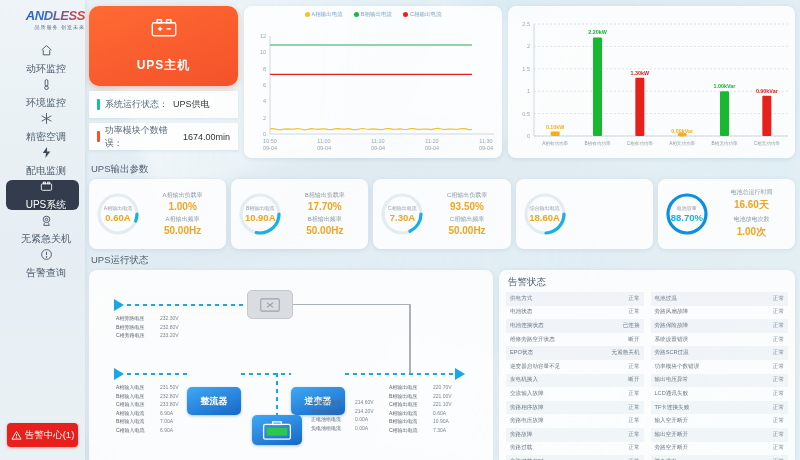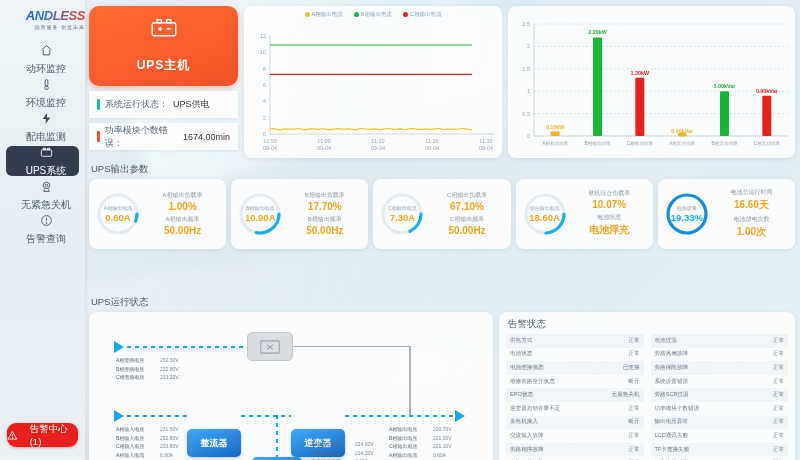--- a/index.html
+++ b/index.html
@@ -23,23 +23,23 @@
   .logo-main{font-size:13px;font-weight:bold;letter-spacing:-.4px;
     background:linear-gradient(90deg,#1a3fa0,#2f6fd0,#e23b2e);
     -webkit-background-clip:text;background-clip:text;color:transparent;font-style:italic;}
   .logo-sub{font-size:5px;color:#5a7490;letter-spacing:1px;margin-top:1px;}
   .nav-item{display:flex;align-items:center;gap:5px;height:30px;margin:4px 6px;
     padding-left:7px;border-radius:6px;color:#4b5b6b;font-size:10px;cursor:pointer;flex-direction:column;}
   .nav-item svg{width:13px;height:13px;flex:0 0 13px;}
   .nav-item.active{background:#333c4d;color:#fff;text-align:center;}
   .nav-item.active svg{stroke:#fff;fill:none;}
   .nav-item svg{stroke:#3d4c5c;fill:none;stroke-width:1.6;}
-  #alarm-center{position:absolute;left:7px;bottom:13px;width:71px;height:24px;border-radius:9px;
+  #alarm-center{position:absolute;left:7px;bottom:13px;width:71px;height:24px;border-radius:4px;
     background:#e8201c;color:#fff;font-size:9.5px;display:flex;align-items:center;
-    gap:12px;cursor:pointer;box-shadow:0 1px 3px rgba(200,40,30,.4);}
+    justify-content:center;gap:3px;cursor:pointer;box-shadow:0 1px 3px rgba(200,40,30,.4);}
 
   
   #main{position:absolute;left:85px;top:0;width:715px;height:460px;padding:6px 5px 4px 4px;}
   .card{background:rgba(255,255,255,.82);border-radius:8px;
     box-shadow:0 1px 4px rgba(130,160,180,.22);}
 
   
   #top-row{display:flex;gap:6px;height:152px;}
   #ups-host-col{width:158px;display:flex;flex-direction:column;gap:5px;}
   #ups-host-card{height:80px;border-radius:10px;background:linear-gradient(160deg,#ff6a33,#f4522a);
@@ -119,20 +119,28 @@
           <path d="M6 11 V20 H18 V11"></path>
         </svg>
         <span>动环监控</span>
       </div>
       <div class="nav-item">
         <svg viewBox="0 0 24 24">
           <rect x="9.5" y="3" width="5" height="12" rx="2.5"></rect>
           <circle cx="12" cy="18" r="3.3"></circle>
         </svg>
         <span>环境监控</span>
+      </div>
+      <div class="nav-item">
+        <svg viewBox="0 0 24 24">
+          <line x1="12" y1="2" x2="12" y2="22"></line>
+          <line x1="3" y1="7" x2="21" y2="17"></line>
+          <line x1="21" y1="7" x2="3" y2="17"></line>
+        </svg>
+        <span>精密空调</span>
       </div>
       <div class="nav-item">
         <svg viewBox="0 0 24 24">
           <path d="M13 2 L5 13 H11 L10 22 L19 10 H13 Z" fill="#3d4c5c" stroke="none"></path>
         </svg>
         <span>配电监测</span>
       </div>
       <div class="nav-item active">
         <svg viewBox="0 0 24 24">
           <rect x="2.5" y="7" width="19" height="12" rx="2"></rect>
@@ -301,58 +309,52 @@
       <div class="gauge-card card">
         <div class="ring"><svg width="46" height="46" viewBox="0 0 46 46">
             <circle cx="23" cy="23" r="19" fill="none" stroke="#e2ecf1" stroke-width="3.2"></circle>
             <circle cx="23" cy="23" r="19" fill="none" stroke="#18b0e8" stroke-width="3.2" stroke-linecap="round" stroke-dasharray="119.38052083641213" stroke-dashoffset="97.89202708585796" transform="rotate(90 23 23)"></circle>
           </svg><div class="inner">
             <span class="lbl">C相输出电流</span>
             <span class="num">7.30A</span>
           </div></div>
         <div class="kv">
           <span class="k">C相输出负载率</span>
-          <span class="v">67.10%</span>
+          <span class="v">93.50%</span>
           <span class="k">C相输出频率</span>
           <span class="v">50.00Hz</span>
         </div>
       </div>
       <div class="gauge-card card">
         <div class="ring"><svg width="46" height="46" viewBox="0 0 46 46">
             <circle cx="23" cy="23" r="19" fill="none" stroke="#e2ecf1" stroke-width="3.2"></circle>
             <circle cx="23" cy="23" r="19" fill="none" stroke="#18b0e8" stroke-width="3.2" stroke-linecap="round" stroke-dasharray="119.38052083641213" stroke-dashoffset="90.72919583567322" transform="rotate(90 23 23)"></circle>
           </svg><div class="inner">
             <span class="lbl">综合输出电流</span>
             <span class="num">18.60A</span>
           </div></div>
-        <div class="kv">
-          <span class="k">整机综合负载率</span>
-          <span class="v">10.07%</span>
-          <span class="k">电池状态</span>
-          <span class="v">电池浮充</span>
-        </div>
       </div>
       <div class="gauge-card card">
         <div class="ring"><svg width="46" height="46" viewBox="0 0 46 46">
             <circle cx="23" cy="23" r="19" fill="none" stroke="#e2ecf1" stroke-width="3.2"></circle>
             <circle cx="23" cy="23" r="19" fill="none" stroke="#0e8fe0" stroke-width="3.2" stroke-linecap="round" stroke-dasharray="119.38052083641213" stroke-dashoffset="0" transform="rotate(90 23 23)"></circle>
           </svg><div class="inner">
             <span class="lbl">电池容量</span>
-            <span class="num blue">19.33%</span>
+            <span class="num blue">88.70%</span>
           </div></div>
         <div class="kv">
           <span class="k">电池总运行时间</span>
           <span class="v">16.60天</span>
           <span class="k">电池放电次数</span>
           <span class="v">1.00次</span>
         </div>
       </div>
     </div>
 
-  <div style="display:flex;gap:6px;margin-top:42px;">
+  <div style="display:flex;gap:6px;">
     <div class="sec-title" style="width:404px">UPS运行状态</div>
   </div>
 
   <div id="bottom-row">
 
     <div id="diagram-card" class="card">
 
       <div class="arrow" style="left:25px;top:29px;"></div>
       <div class="dashline" style="left:38px;top:34px;width:120px;"></div>
       <div class="blk grey" style="left:158px;top:20px;width:46px;height:29px;">

